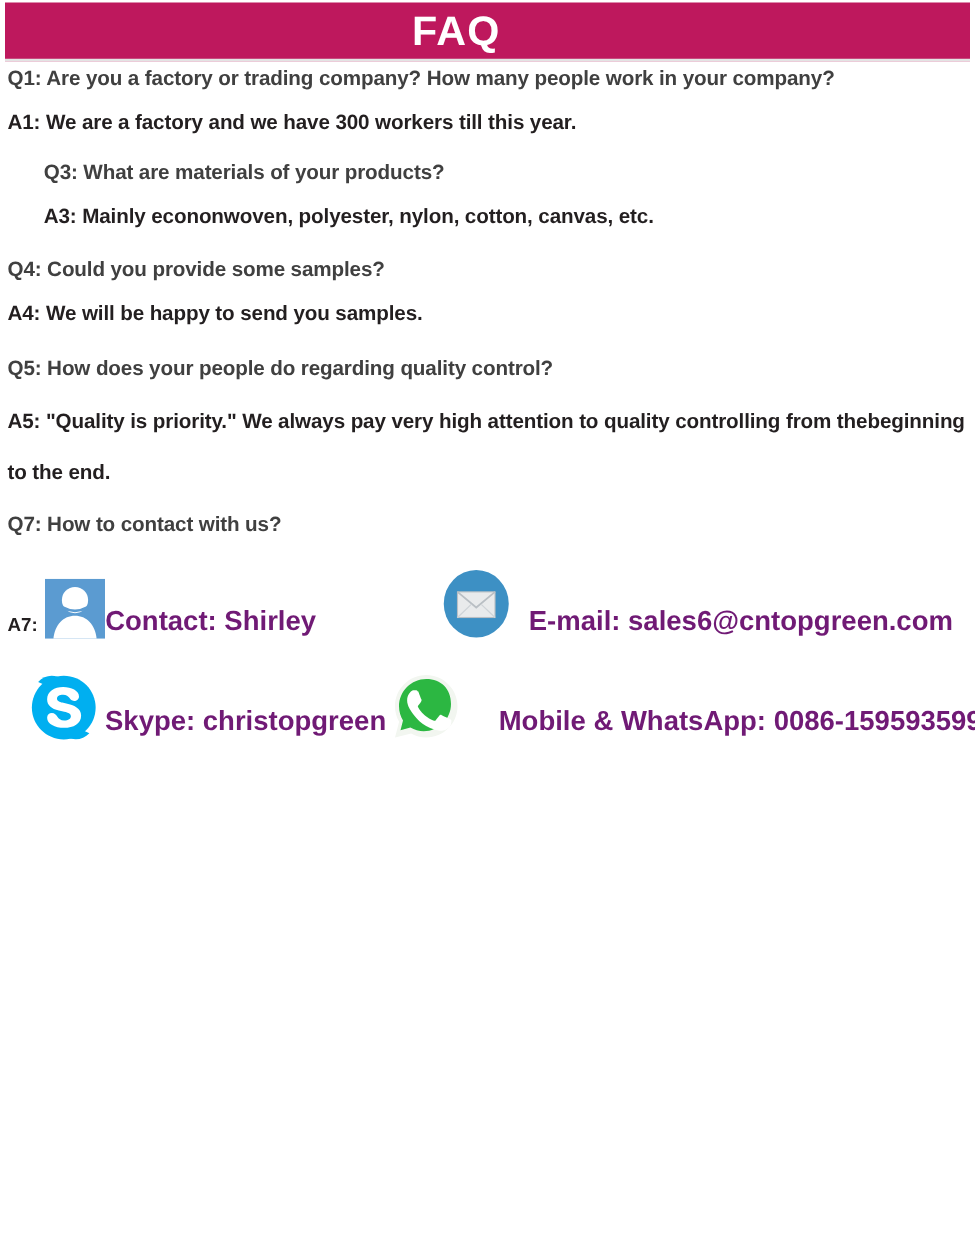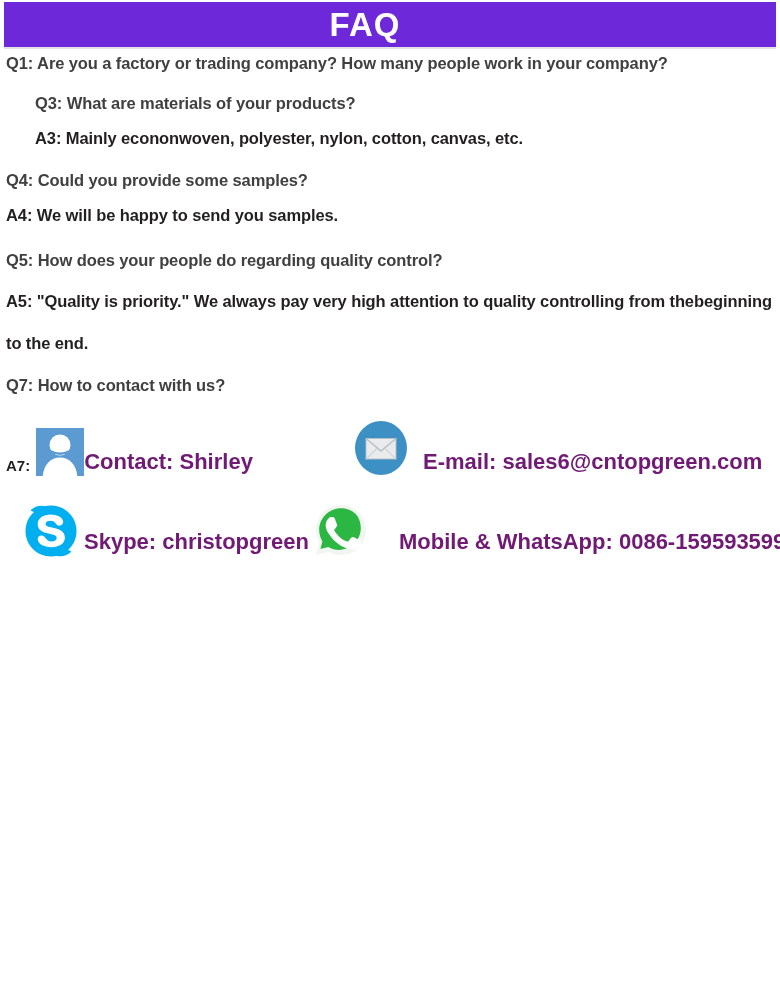--- a/index.html
+++ b/index.html
@@ -22,21 +22,21 @@
     box-sizing: border-box;
   }
 
   
   .faq-header {
     position: absolute;
     left: 4px;
     top: 2px;
     width: 772px;
     height: 47px;
-    background: #6d28d9;
+    background: #be185d;
     border-bottom: 2px solid #e3e3e3;
     display: flex;
     align-items: center;
     justify-content: center;
     box-sizing: border-box;
   }
   .faq-header-title {
     color: #ffffff;
     font-size: 33px;
     font-weight: bold;
@@ -149,20 +149,21 @@
 <div class="page">
 
   <div class="faq-header">
     <div class="faq-header-title">FAQ</div>
   </div>
 
   <div class="qa-body">
 
     <div class="qa-block q1">
       <p class="question">Q1: Are you a factory or trading company? How many people work in your company?</p>
+      <p class="answer">A1: We are a factory and we have 300 workers till this year.</p>
     </div>
 
 
     <div class="qa-block q3">
       <p class="question">Q3: What are materials of your products?</p>
       <p class="answer">A3: Mainly econonwoven, polyester, nylon, cotton, canvas, etc.</p>
     </div>
 
     <div class="qa-block q4">
       <p class="question">Q4: Could you provide some samples?</p>

